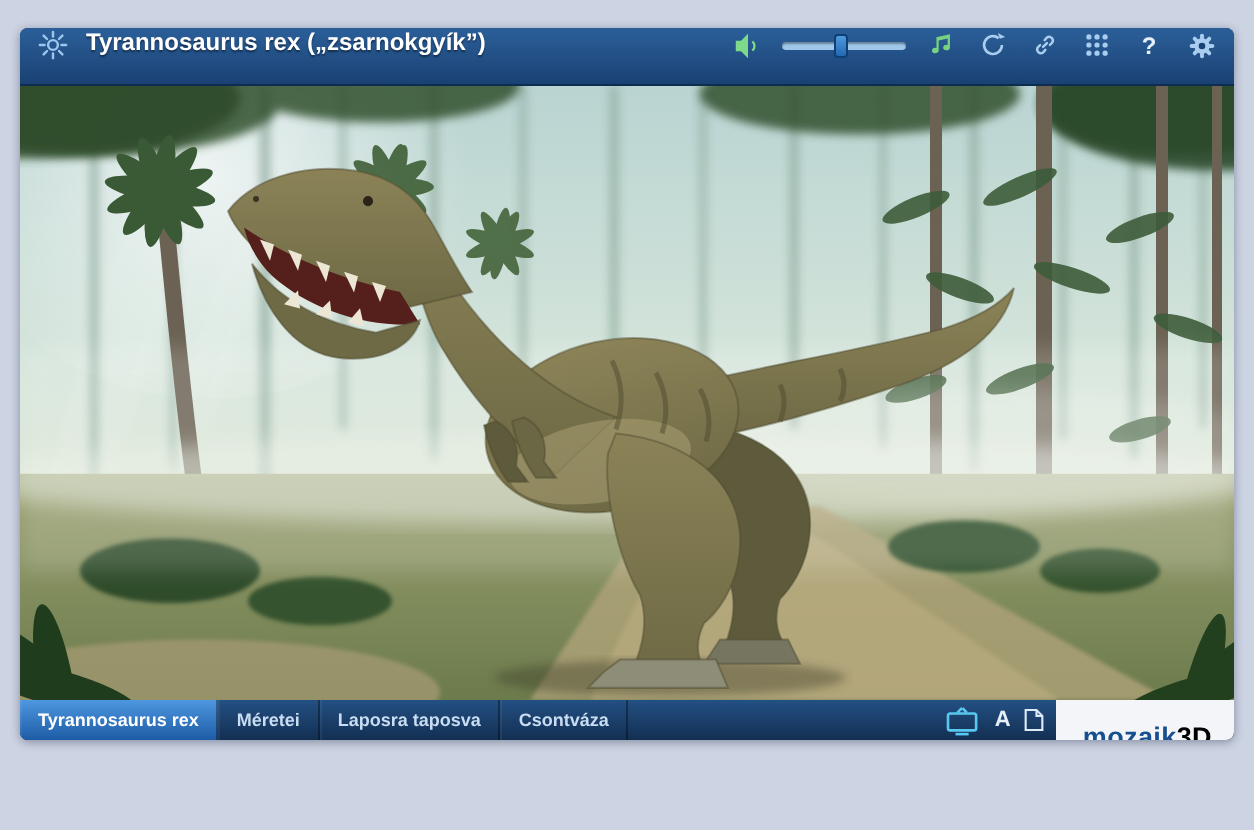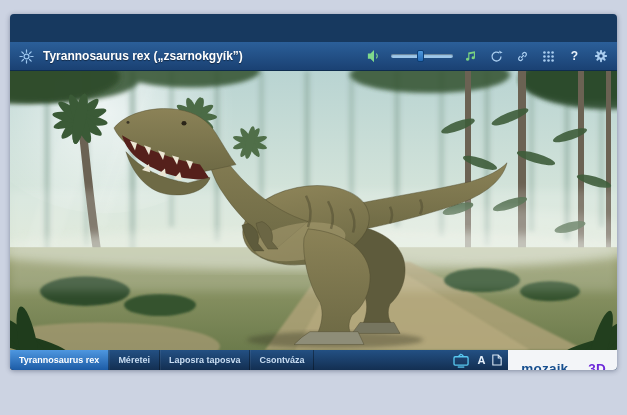--- a/index.html
+++ b/index.html
@@ -8,24 +8,23 @@
     background:#ccd3e2;
     font-family:"Liberation Sans", sans-serif;
   }
   .widget{
     position:absolute;left:10px;top:14px;width:607px;height:356px;
     border-radius:4px;overflow:hidden;display:flex;flex-direction:column;
     background:#17395f;box-shadow:0 1px 5px rgba(40,50,80,.45);
   }
   
   .header{
-    height:28px;flex:none;display:flex;align-items:center;gap:8px;
+    height:28px;flex:none;display:flex;align-items:flex-start;gap:8px;
     padding:0 8px;background:linear-gradient(#2b5f99,#1a4173);
     border-bottom:1px solid #0e2c4e;
-    margin-top:28px;
   }
   .title{
     color:#fff;font-size:12px;font-weight:bold;white-space:nowrap;
     text-shadow:0 1px 1px rgba(0,0,0,.45);
   }
   .header-right{margin-left:auto;display:flex;align-items:center;gap:9px;}
   .icon-btn{display:flex;align-items:center;justify-content:center;width:17px;height:17px;cursor:pointer;}
   .help{color:#e8f1fa;font-weight:bold;font-size:12px;line-height:1;}
   .slider{width:62px;height:14px;position:relative;display:flex;align-items:center;cursor:pointer;}
   .slider-track{width:100%;height:4px;background:#9ec7e9;border-radius:2px;box-shadow:inset 0 1px 1px rgba(0,0,0,.35);}
@@ -49,21 +48,21 @@
   }
   .tab.active{background:linear-gradient(#4e97e0,#1d5ca6);color:#fff;}
   .tab .play{margin-right:5px;display:flex;}
   .right-tools{margin-left:auto;display:flex;align-items:center;gap:7px;padding:0 6px;}
   .tool-btn{display:flex;align-items:center;justify-content:center;cursor:pointer;
     color:#e6f0fa;font-weight:bold;font-size:11px;line-height:1;}
   .logo-card{
     background:#f3f5f8;display:flex;align-items:center;padding:16px 11px 0 13px;
     font-size:13.5px;font-weight:bold;cursor:pointer;letter-spacing:.2px;
   }
-  .logo-m{color:#174f8f;} .logo-3d{color:#6d28d9;margin-left:20px;}
+  .logo-m{color:#174f8f;} .logo-3d{color:#000000;}
 </style>
 </head>
 <body>
 
 <div class="widget">
 
   <div class="header">
     <span class="icon-btn">
       <svg viewBox="0 0 16 16" width="15" height="15">
         <g stroke="#9cc6ee" stroke-width="1.3" stroke-linecap="round">

